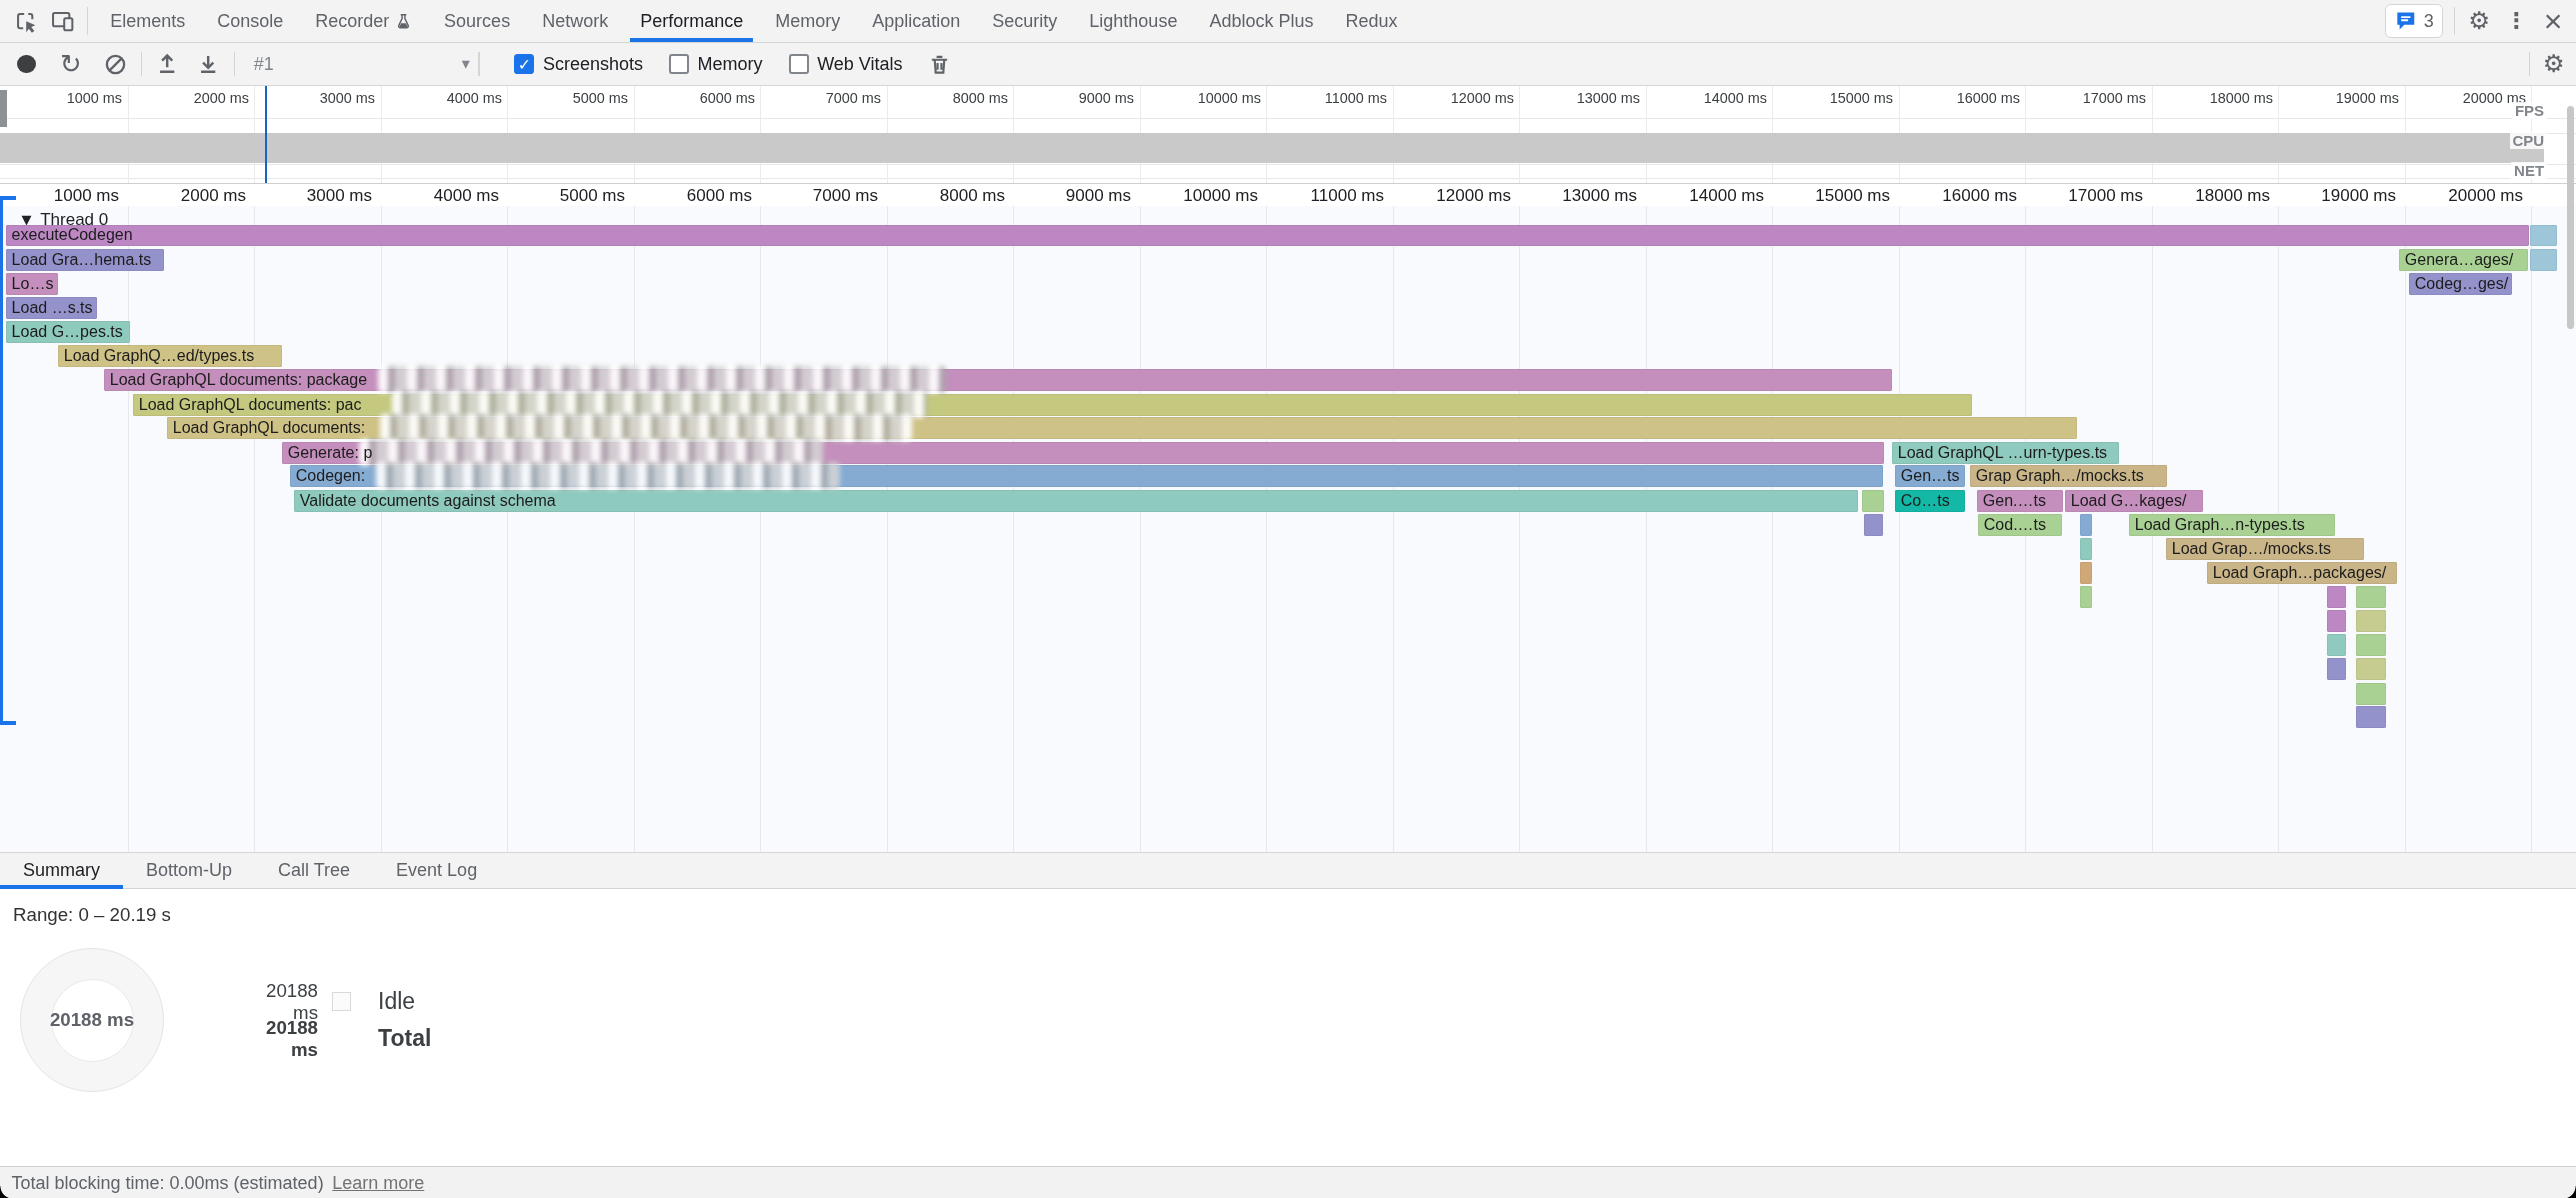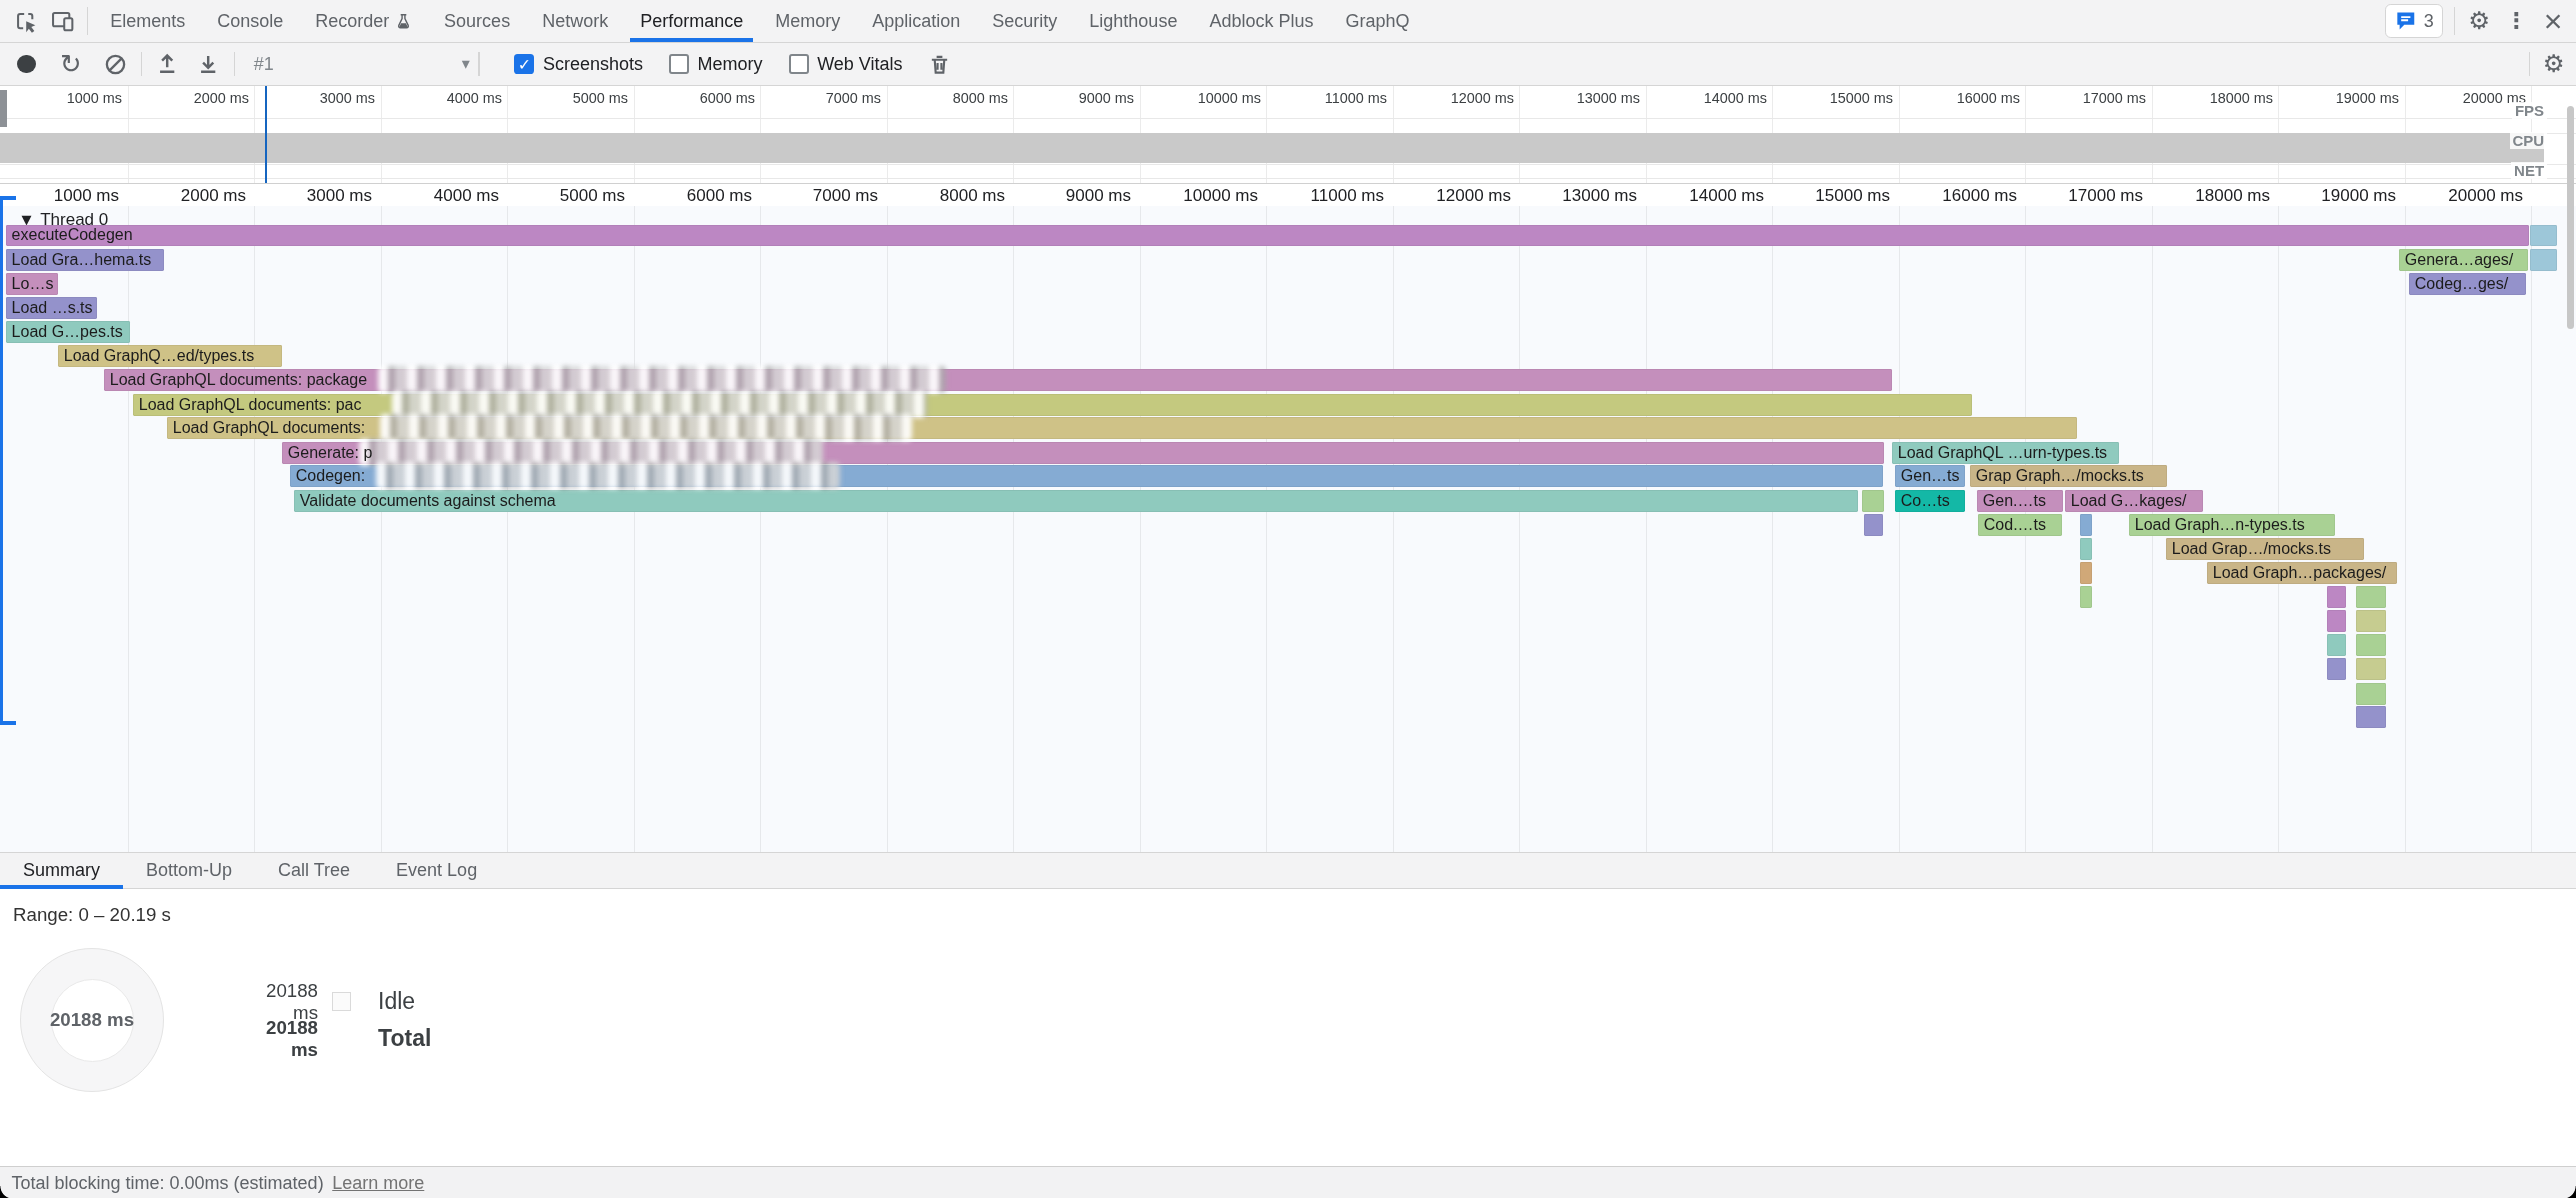--- a/index.html
+++ b/index.html
@@ -138,21 +138,21 @@
       <div class="main-tab">
         <span>Security</span>
       </div>
       <div class="main-tab">
         <span>Lighthouse</span>
       </div>
       <div class="main-tab">
         <span>Adblock Plus</span>
       </div>
       <div class="main-tab">
-        <span>GraphQ</span>
+        <span>Redux</span>
       </div>
     </div>
   <span class="spacer"></span>
   <span id="issues-badge">
     <svg width="21.6" height="20" viewBox="0 0 28 26">
       <path d="M3 2 h22 v16 h-13 l-6 6 v-6 h-3 z" fill="#1a73e8"></path>
       <path d="M8 8 h12 M8 12 h9" stroke="#fff" stroke-width="2.4"></path>
     </svg>
     <span class="cnt">3</span>
   </span>
@@ -333,21 +333,21 @@
       <div class="bar" style="left: 5.8px; top: 43px; width: 158px; background: rgb(148, 146, 203);">
         <span class="bar-label">Load Gra…hema.ts</span>
       </div>
       <div class="bar" style="left: 2399px; top: 43px; width: 129px; background: rgb(169, 209, 148);">
         <span class="bar-label">Genera…ages/</span>
       </div>
       <div class="bar" style="left: 2530px; top: 43px; width: 27px; background: rgb(157, 199, 217);"></div>
       <div class="bar" style="left: 5.8px; top: 67px; width: 52px; background: rgb(196, 143, 188);">
         <span class="bar-label">Lo…s</span>
       </div>
-      <div class="bar" style="left: 2409px; top: 67px; width: 117px; background: rgb(148, 146, 203);">
+      <div class="bar" style="left: 2409px; top: 67px; width: 103px; background: rgb(148, 146, 203);">
         <span class="bar-label">Codeg…ges/</span>
       </div>
       <div class="bar" style="left: 5.8px; top: 91px; width: 91px; background: rgb(148, 146, 203);">
         <span class="bar-label">Load …s.ts</span>
       </div>
       <div class="bar" style="left: 5.8px; top: 115px; width: 124px; background: rgb(143, 202, 190);">
         <span class="bar-label">Load G…pes.ts</span>
       </div>
       <div class="bar" style="left: 58px; top: 139px; width: 224px; background: rgb(207, 194, 135);">
         <span class="bar-label">Load GraphQ…ed/types.ts</span>

